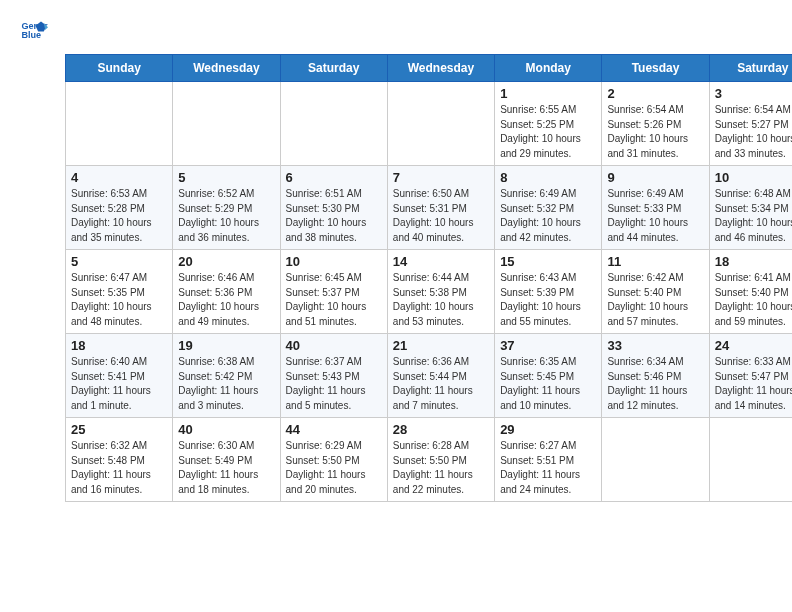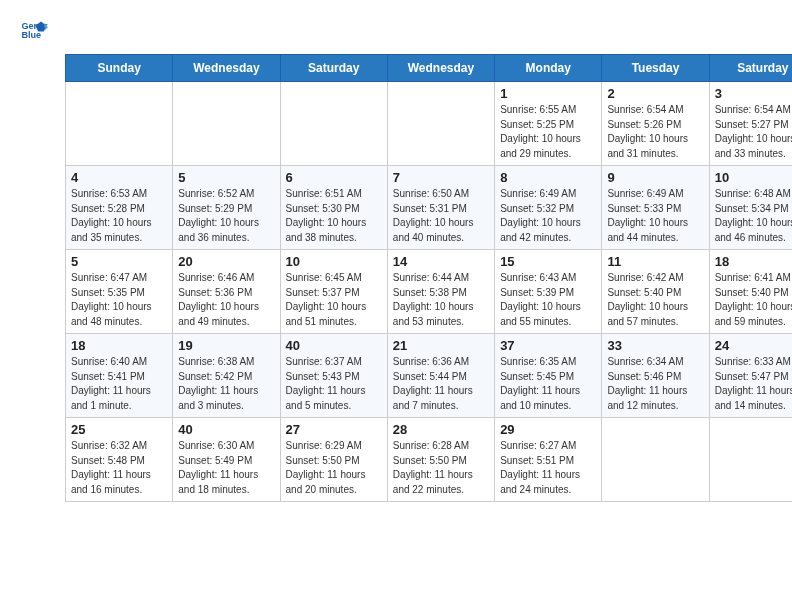--- a/index.html
+++ b/index.html
@@ -228,21 +228,21 @@
       <tr>
         <td>
           <span class="day-number">25</span>
           <div class="day-detail">Sunrise: 6:32 AM<br>Sunset: 5:48 PM<br>Daylight: 11 hours<br>and 16 minutes.</div>
         </td>
         <td>
           <span class="day-number">40</span>
           <div class="day-detail">Sunrise: 6:30 AM<br>Sunset: 5:49 PM<br>Daylight: 11 hours<br>and 18 minutes.</div>
         </td>
         <td>
-          <span class="day-number">27</span>
+          <span class="day-number">44</span>
           <div class="day-detail">Sunrise: 6:29 AM<br>Sunset: 5:50 PM<br>Daylight: 11 hours<br>and 20 minutes.</div>
         </td>
         <td>
           <span class="day-number">28</span>
           <div class="day-detail">Sunrise: 6:28 AM<br>Sunset: 5:50 PM<br>Daylight: 11 hours<br>and 22 minutes.</div>
         </td>
         <td>
           <span class="day-number">29</span>
           <div class="day-detail">Sunrise: 6:27 AM<br>Sunset: 5:51 PM<br>Daylight: 11 hours<br>and 24 minutes.</div>
         </td>

